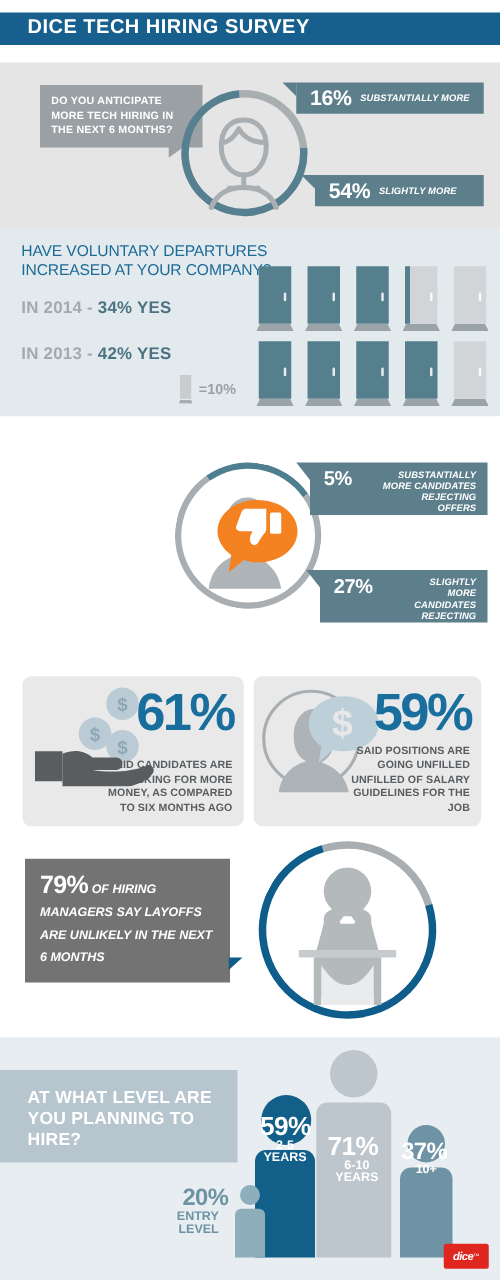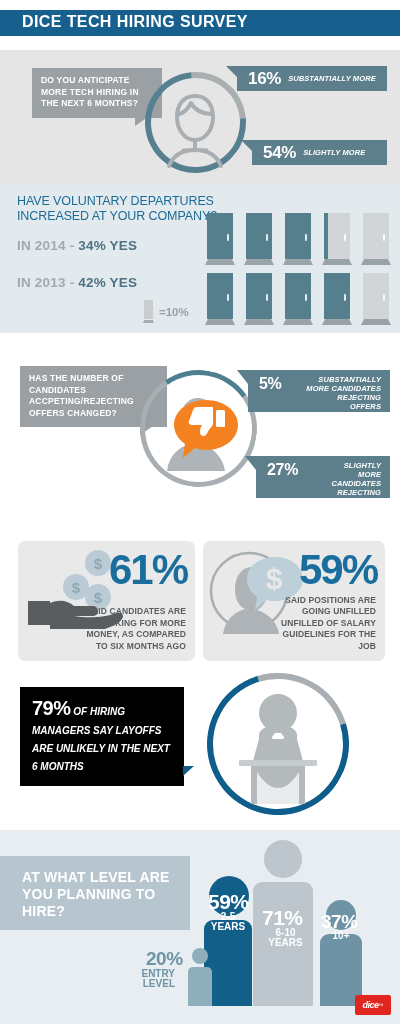--- a/index.html
+++ b/index.html
@@ -159,21 +159,21 @@
   .stat-desc {
     position: absolute; right: 9px; bottom: 9px; width: 106px;
     color: #595D60; font-size: 8.5px; font-weight: bold;
     line-height: 11.5px; text-align: right; letter-spacing: 0.1px;
   }
 
   
   .sec5 { position: absolute; left: 0; top: 670px; width: 400px; height: 160px; background: #fff; }
   .blue-bubble {
     position: absolute; left: 20px; top: 17px; width: 164px;
-    background: #000000; color: #fff; padding: 10px 12px 12px 12px;
+    background: #737373; color: #fff; padding: 10px 12px 12px 12px;
   }
   .blue-bubble::after {
     content: ""; position: absolute; right: -10px; bottom: 10px;
     border-top: 10px solid #105C89;
     border-right: 11px solid transparent;
   }
   .blue-bubble .big {
     font-size: 20px; font-weight: bold; letter-spacing: -0.5px;
   }
   .blue-bubble .txt {
@@ -339,21 +339,20 @@
       <div class="mini-door">
           <div class="d"></div>
           <div class="b"></div>
         </div>
       <div class="txt">=10%</div>
     </div>
   </div>
 
   <div class="sec3">
 
-    <div class="q-bubble-gray" id="q3">HAS THE NUMBER OF CANDIDATES ACCPETING/REJECTING OFFERS CHANGED?</div>
 
     <div class="ring" id="ring3"></div>
 
     <svg class="sec3-figure" viewBox="0 0 117 117">
       <path d="M40 52 c0 -14 7 -24 18 -24 c11 0 17 10 17 24 c0 12 -6 20 -12 23 c10 3 20 12 22 26 l-58 0 c2 -16 12 -24 23 -27 c-6 -3 -10 -11 -10 -22 z" fill="#AEB4B7"></path>
       <path d="M66 30 c18 0 32 11 32 25 c0 14 -14 25 -32 25 c-4 0 -8 -1 -11 -2 l-12 10 l2 -14 c-7 -5 -11 -12 -11 -19 c0 -14 14 -25 32 -25 z" fill="#F58220"></path>
       <g fill="#ffffff">
         <rect x="76" y="40" width="9" height="17" rx="1.5"></rect>
         <path d="M73 40 l0 13 c0 3 -2 4 -4 7 c-2 3 -3 6 -5 6 c-3 0 -4 -2 -4 -5 c0 -2 1 -4 2 -6 l-10 0 c-2 0 -4 -2 -3 -4 l4 -11 c1 -2 2 -3 4 -3 l16 0 z"></path>
       </g>

